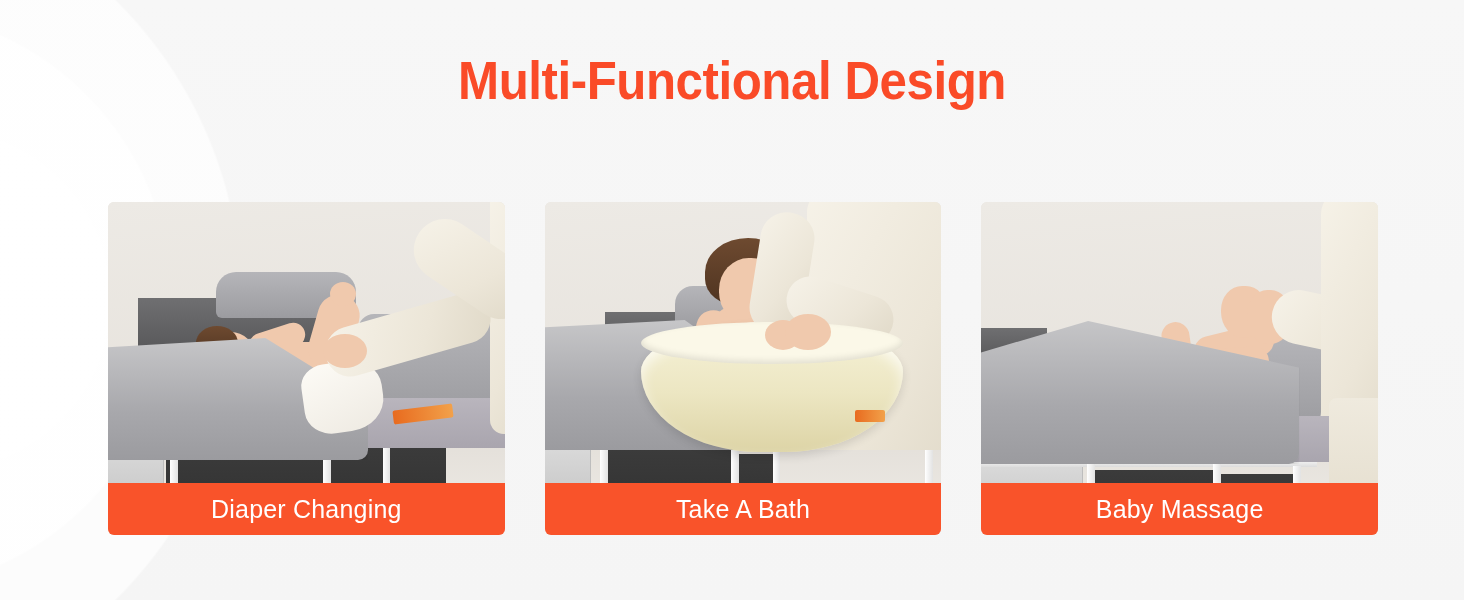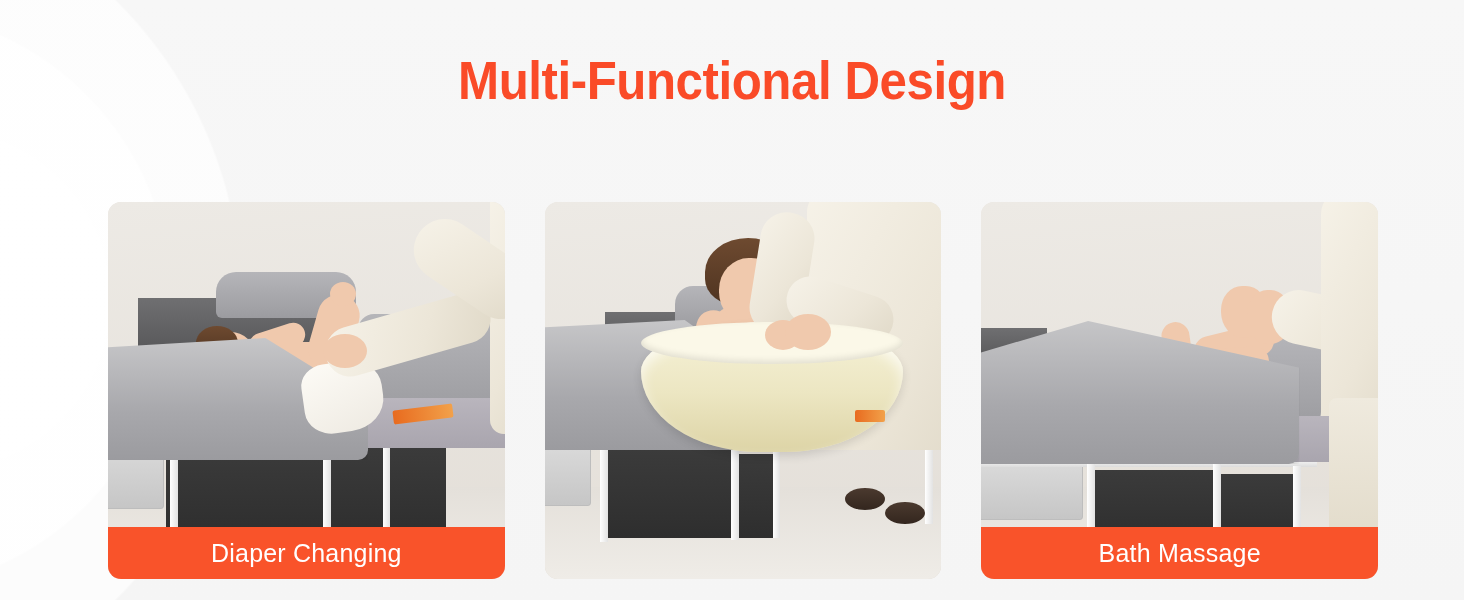--- a/index.html
+++ b/index.html
@@ -61,22 +61,22 @@
     left: 88px;
     top: 202px;
     width: 1290px;
     height: 333px;
     display: flex;
     gap: 20px;
   }
   .card {
     position: relative;
     width: 420px;
-    height: 377px;
-    border-radius: 13px;
+    height: 333px;
+    border-radius: 6px;
     overflow: hidden;
     background: #e9e5e0;
     margin-left: 20px;
   }
 
   .photo {
     position: absolute;
     inset: 0;
     overflow: hidden;
   }
@@ -293,20 +293,21 @@
         <div class="skin" style="left:150px;top:108px;width:34px;height:46px;border-radius:18px;transform:rotate(12deg);z-index:23;"></div>
 
         <div class="tub" style="left:96px;top:120px;width:262px;height:130px;"></div>
         <div class="tub-rim" style="left:96px;top:120px;width:262px;height:42px;"></div>
         <div class="tub-inner" style="left:108px;top:126px;width:238px;height:30px;z-index:23;"></div>
         <div class="book" style="left:310px;top:208px;width:30px;height:12px;z-index:27;"></div>
 
         <div class="rail" style="left:-10px;top:118px;width:250px;height:130px;border-radius:6px 22px 10px 6px;clip-path:polygon(0 6%,60% 0,100% 55%,100% 100%,0 100%);"></div>
         <div class="rail" style="left:330px;top:128px;width:98px;height:92px;border-radius:16px;"></div>
       </div>
+      <div class="caption">Take A Bath</div>
     </div>
 
     <div class="card">
       <div class="photo">
         <div class="wall"></div>
         <div class="floor"></div>
 
         <div class="storage" style="left:110px;top:268px;width:130px;height:72px;"></div>
         <div class="storage" style="left:240px;top:272px;width:80px;height:68px;"></div>
         <div class="storage-light" style="left:-6px;top:262px;width:108px;height:56px;border-radius:3px;"></div>
@@ -328,17 +329,17 @@
         <div class="skin" style="left:212px;top:146px;width:76px;height:30px;border-radius:18px;transform:rotate(-4deg);z-index:20;"></div>
 
         <div class="skin" style="left:240px;top:84px;width:46px;height:52px;border-radius:46% 46% 50% 50%;z-index:23;"></div>
         <div class="skin" style="left:266px;top:88px;width:44px;height:54px;border-radius:46%;z-index:23;"></div>
         <div class="sweater" style="left:290px;top:96px;width:130px;height:54px;border-radius:28px;transform:rotate(12deg);z-index:24;"></div>
         <div class="sweater" style="left:340px;top:-12px;width:96px;height:226px;border-radius:24px 6px 0 0;z-index:24;"></div>
         <div class="sweater" style="left:348px;top:196px;width:84px;height:148px;background:linear-gradient(180deg,#efeade,#e2dbca);border-radius:8px;z-index:24;"></div>
 
         <div class="rail" style="left:-12px;top:116px;width:330px;height:146px;border-radius:6px 26px 10px 6px;clip-path:polygon(0 26%,36% 2%,100% 34%,100% 100%,0 100%);"></div>
       </div>
-      <div class="caption">Bath Massage</div>
+      <div class="caption">Baby Massage</div>
     </div>
 
   </div>
 </div>
 
 </body></html>

